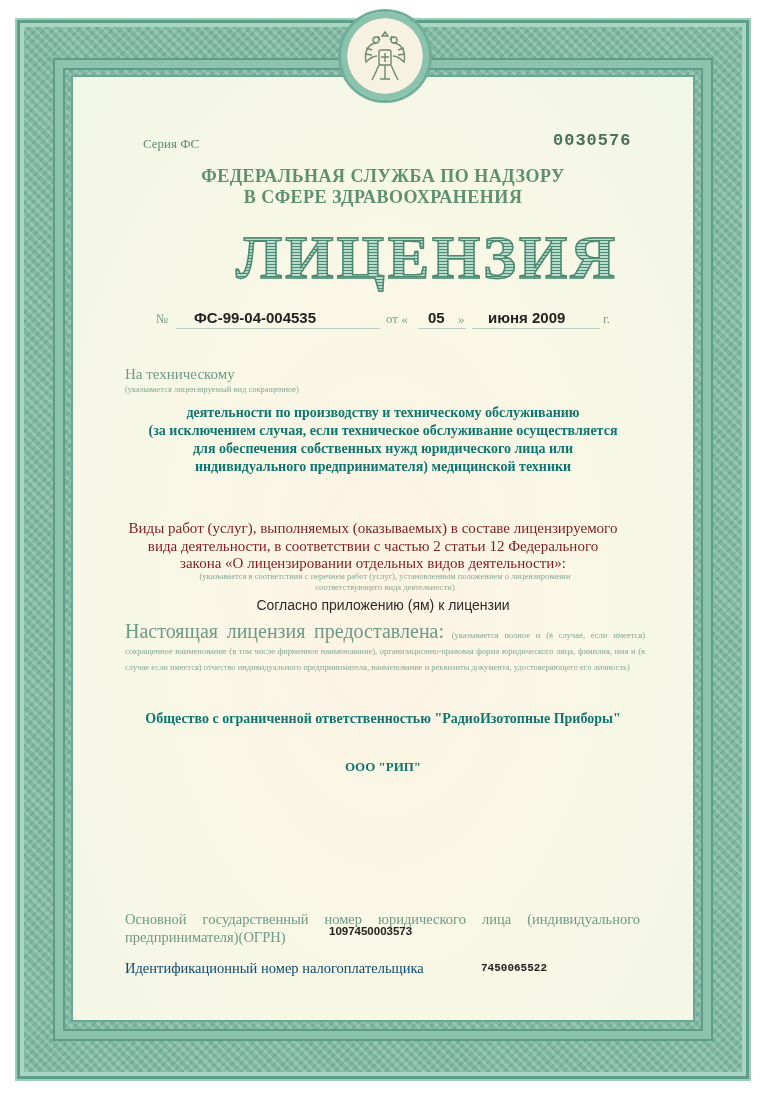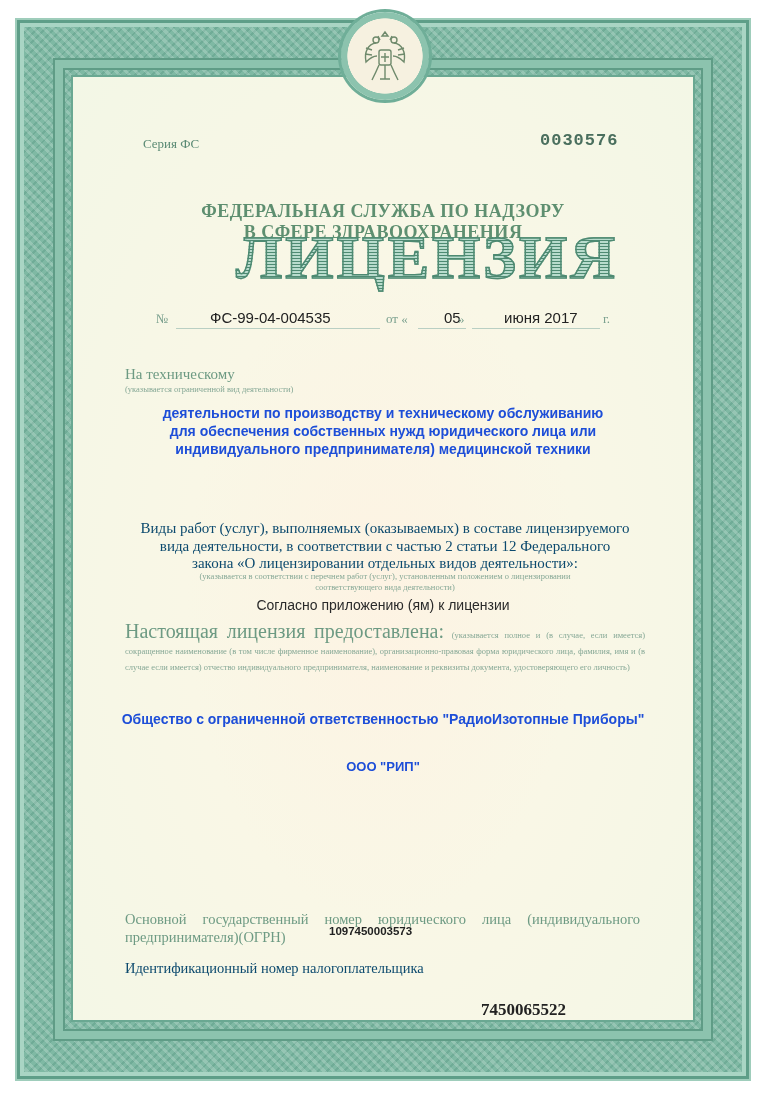--- a/index.html
+++ b/index.html
@@ -29,53 +29,53 @@
   .emblem {
     position: absolute; left: 341px; top: 12px; width: 88px; height: 88px;
     border-radius: 50%;
     background: radial-gradient(circle, #f6f1e0 0 60%, #8cc3ae 61% 100%);
     box-shadow: 0 0 0 3px #6fae98;
     display: flex; align-items: center; justify-content: center;
   }
   .emblem svg { width: 50px; height: 60px; }
   .abs { position: absolute; }
   .series { left: 143px; top: 136px; font-size: 13px; color: #5a8a74; }
-  .number { left: 540px; top: 131px; font-family: "Liberation Mono", monospace; font-weight: bold; font-size: 17px; color: #4a6f5e; letter-spacing: 1px; }
-  .agency { left: 73px; width: 620px; text-align: center; font-weight: bold; font-size: 18px; color: #5e8f70; letter-spacing: 0.5px; margin-top: 35px; }
+  .number { left: 553px; top: 131px; font-family: "Liberation Mono", monospace; font-weight: bold; font-size: 17px; color: #4a6f5e; letter-spacing: 1px; }
+  .agency { left: 73px; width: 620px; text-align: center; font-weight: bold; font-size: 18px; color: #5e8f70; letter-spacing: 0.5px; }
   .agency1 { top: 166px; }
   .agency2 { top: 187px; }
   .title {
     left: 73px; width: 620px; top: 222px; text-align: center;
     font-family: "Liberation Serif", serif; font-weight: bold; font-size: 62px;
     letter-spacing: 3px; color: #8fbfaa;
     -webkit-text-stroke: 1.5px #4e8a72;
     background: repeating-linear-gradient(180deg, #4e8a72 0 1px, #b8dccd 1px 3px);
     -webkit-background-clip: text; background-clip: text; padding-left: 44px;
     -webkit-text-fill-color: transparent;
   }
   .licline { top: 303px; left: 150px; width: 470px; height: 28px; font-size: 13px; color: #7aa08e; }
   .licline .lab { position: absolute; bottom: 4px; }
-  .licline .val { position: absolute; bottom: 5px; font-family: "Liberation Sans", sans-serif; font-weight: normal; font-size: 15px; color: #222; margin-left: 16px; }
+  .licline .val { position: absolute; bottom: 5px; font-family: "Liberation Sans", sans-serif; font-weight: bold; font-size: 15px; color: #222; }
   .licline .ul { position: absolute; bottom: 2px; height: 0; border-bottom: 1px solid #b9cfc3; }
   .green-label { font-size: 15px; color: #6d9a83; }
   .tiny { font-size: 8.5px; color: #86a896; }
-  .bold-sans { font-family: Liberation Sans, sans-serif; font-weight: bold; color: #1d4ed8; }
+  .bold-sans { font-family: Liberation Serif, serif; font-weight: bold; color: #0f766e; }
   .center { left: 73px; width: 620px; text-align: center; }
   .activity { top: 404px; font-size: 14px; line-height: 18px; }
-  .works { top: 520px; left: 115px; width: 540px; text-align: center; font-size: 15px; line-height: 17.5px; color: #0c4a6e; }
+  .works { top: 520px; left: 103px; width: 540px; text-align: center; font-size: 15px; line-height: 17.5px; color: #7f1d1d; }
   .works-tiny { top: 571px; left: 150px; width: 470px; text-align: center; line-height: 11px; }
   .appendix { top: 597px; font-family: "Liberation Sans", sans-serif; font-size: 14px; color: #2a2a2a; }
   .grantee { top: 625px; left: 125px; width: 520px; line-height: 13px; text-align: justify; }
   .grantee .green-label { font-size: 20px; }
   .org-full { top: 711px; font-size: 14px; }
   .org-short { top: 759px; font-size: 13px; }
   .ogrn-label { top: 910px; left: 125px; width: 515px; font-size: 14.5px; line-height: 18px; color: #6d9a83; text-align: justify; text-align-last: left; }
   .ogrn-val { top: 925px; left: 329px; font-family: "Liberation Sans", sans-serif; font-weight: bold; font-size: 11.5px; color: #222; }
   .inn-label { top: 960px; left: 125px; font-size: 14.5px; color: #0c4a6e; }
-  .inn-val { top: 1000px; left: 481px; font-family: Liberation Serif, serif; font-weight: bold; font-size: 17px; color: #222; }
+  .inn-val { top: 962px; left: 481px; font-family: Liberation Mono, monospace; font-weight: bold; font-size: 11px; color: #222; }
 </style>
 </head>
 <body>
 
 <div class="frame">
   <div class="frame-inner-band"></div>
 </div>
 
 <div class="paper"></div>
 
@@ -105,29 +105,30 @@
 
 <div class="abs licline">
   <span class="lab" style="left:6px;">№</span>
   <span class="ul" style="left:26px; width:204px;"></span>
   <span class="val" style="left:44px;">ФС-99-04-004535</span>
   <span class="lab" style="left:236px;">от «</span>
   <span class="ul" style="left:268px; width:48px;"></span>
   <span class="val" style="left:278px;">05</span>
   <span class="lab" style="left:308px;">»</span>
   <span class="ul" style="left:322px; width:128px;"></span>
-  <span class="val" style="left:338px;">июня 2017</span>
+  <span class="val" style="left:338px;">июня 2009</span>
   <span class="lab" style="left:453px;">г.</span>
 </div>
 
 <div class="abs green-label" style="left:125px; top:366px;">На техническому</div>
-<div class="abs tiny" style="left:125px; top:384px;">(указывается ограниченной вид деятельности)</div>
+<div class="abs tiny" style="left:125px; top:384px;">(указывается лицензируемый вид сокращенное)</div>
 
 <div class="abs center activity bold-sans">
   <div>деятельности по производству и техническому обслуживанию</div>
+  <div>(за исключением случая, если техническое обслуживание осуществляется</div>
   <div>для обеспечения собственных нужд юридического лица или</div>
   <div>индивидуального предпринимателя) медицинской техники</div>
 </div>
 
 <div class="abs works">
   <div>Виды работ (услуг), выполняемых (оказываемых) в составе лицензируемого</div>
   <div>вида деятельности, в соответствии с частью 2 статьи 12 Федерального</div>
   <div>закона «О лицензировании отдельных видов деятельности»:</div>
 </div>
 <div class="abs tiny works-tiny">

